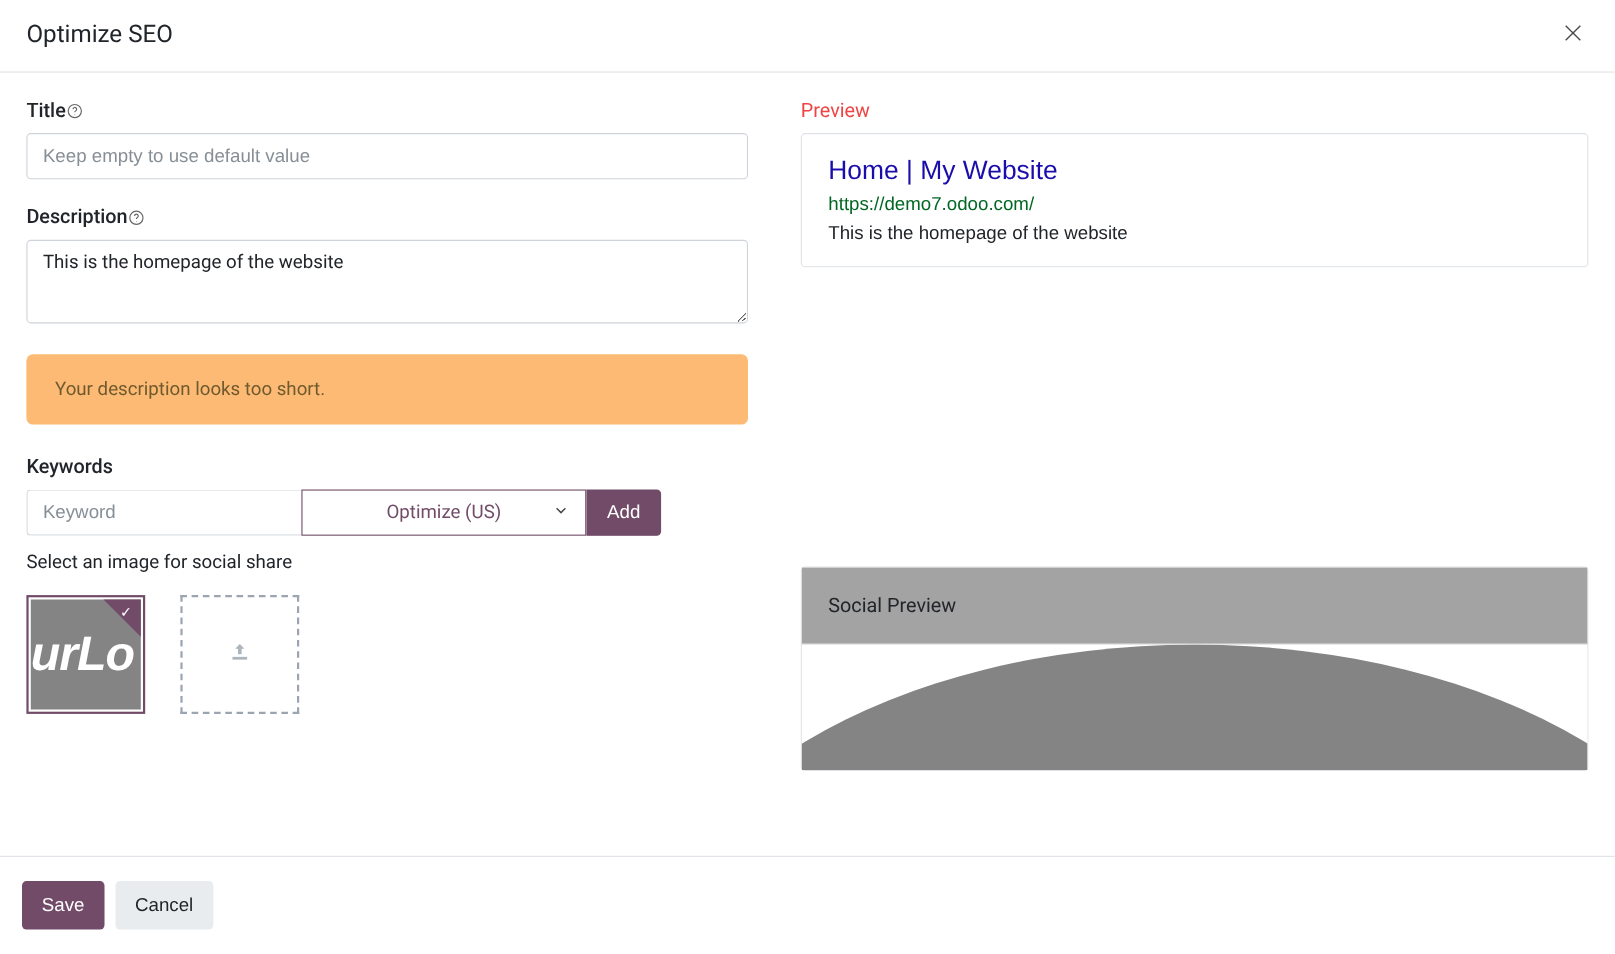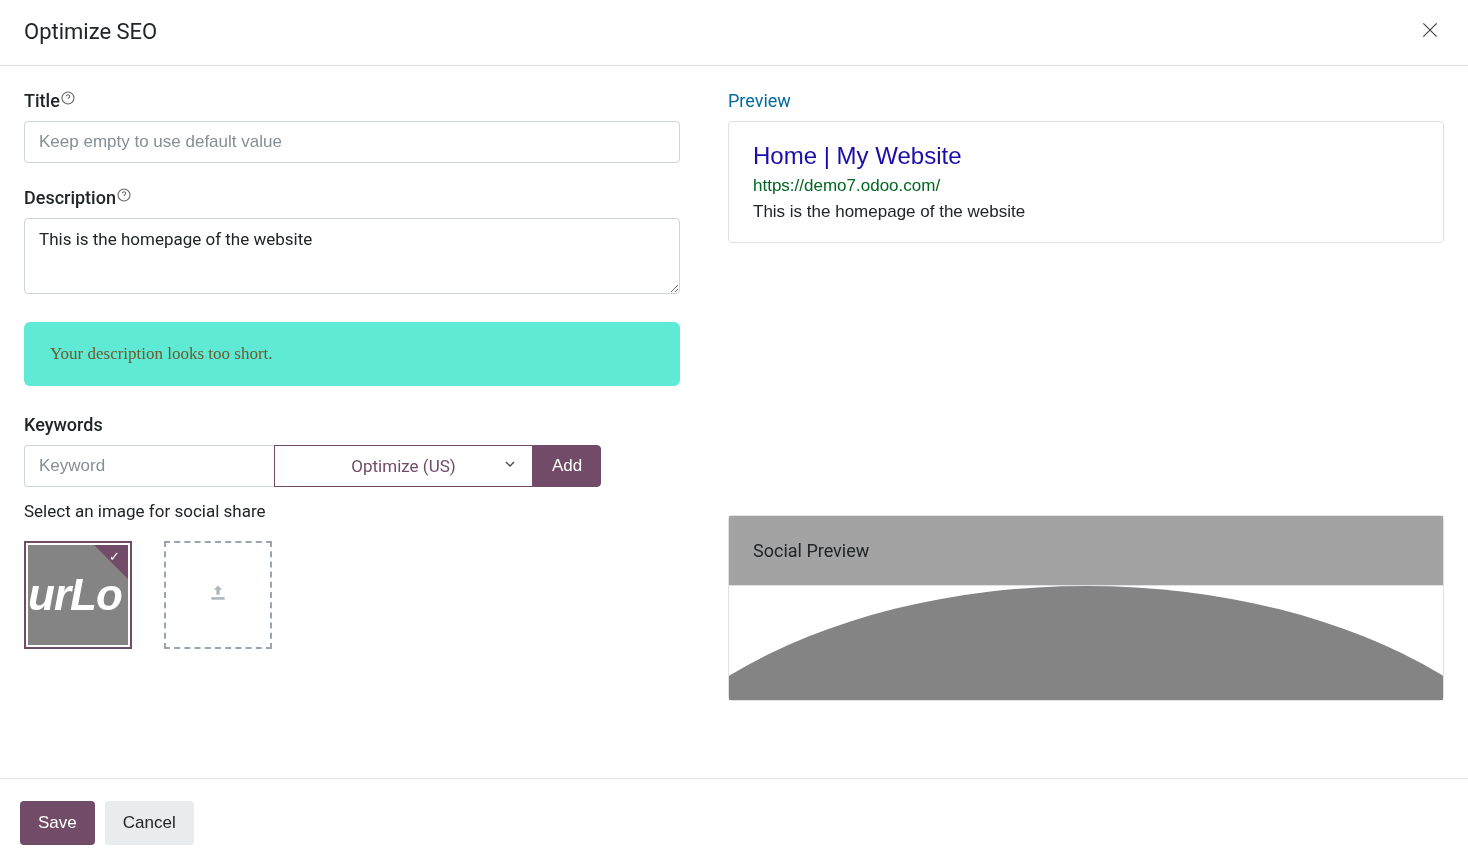--- a/index.html
+++ b/index.html
@@ -6,46 +6,46 @@
   html, body { margin: 0; padding: 0; font-family: -apple-system, BlinkMacSystemFont, "Segoe UI", Roboto, "Helvetica Neue", Arial, sans-serif; background: #fff; color: #212529; }
   .modal { width: 1468px; height: 867px; display: flex; flex-direction: column; }
   .modal-header { display: flex; align-items: center; justify-content: space-between; padding: 16px 24px 18px 24px; border-bottom: 1px solid #dee2e6; }
   .modal-title { font-size: 22px; font-weight: 400; color: #212529; }
   .close-btn { background: none; border: none; cursor: pointer; padding: 4px; color: #666; }
   .close-btn svg { width: 20px; height: 20px; stroke: #4a4a4a; stroke-width: 1.5; }
   .modal-body { flex: 1; overflow-y: auto; padding: 24px; display: flex; gap: 48px; }
   .left-col { width: 656px; flex-shrink: 0; }
   .right-col { flex: 1; min-width: 0; }
   .form-group { margin-bottom: 24px; }
-  .form-label { display: flex; gap: 0; font-size: 18px; font-weight: 500; color: #212529; margin-bottom: 10px; }
+  .form-label { display: flex; align-items: center; gap: 0; font-size: 18px; font-weight: 500; color: #212529; margin-bottom: 10px; }
   .help-icon { display: inline-flex; }
   .help-icon svg { width: 16px; height: 16px; fill: none; stroke: #666; stroke-width: 1.6; }
   .form-input { width: 100%; padding: 10px 14px; font-size: 17px; border: 1px solid #ced4da; border-radius: 4px; color: #212529; }
   .form-input::placeholder { color: #868e96; }
   .form-textarea { width: 100%; padding: 10px 14px; font-size: 17px; border: 1px solid #ced4da; border-radius: 4px; resize: both; min-height: 76px; font-family: inherit; color: #212529; }
-  .alert-warning { background: #5eead4; color: #6f5a2e; padding: 22px 26px; border-radius: 6px; font-size: 17px; margin-bottom: 28px; font-family: Liberation Serif, serif; }
+  .alert-warning { background: #fdba74; color: #6f5a2e; padding: 22px 26px; border-radius: 6px; font-size: 17px; margin-bottom: 28px; }
   .keywords-row { display: flex; }
   .kw-input { flex: 0 0 202px; padding: 10px 14px; font-size: 17px; border: 1px solid #ced4da; border-radius: 4px 0 0 4px; border-right: none; }
   .kw-input::placeholder { color: #868e96; }
   .kw-select-wrap { position: relative; flex: 0 0 259px; border: 1px solid #714B67; background: #fff; display: flex; align-items: center; justify-content: center; cursor: pointer; }
   .kw-select-text { font-size: 17px; color: #714B67; }
   .kw-caret { position: absolute; right: 14px; top: 50%; transform: translateY(-50%); }
   .kw-caret svg { width: 16px; height: 16px; stroke: #4a4a4a; stroke-width: 2; fill: none; }
   .kw-add { flex: 0 0 68px; background: #714B67; color: #fff; border: 1px solid #714B67; font-size: 17px; border-radius: 0 4px 4px 0; cursor: pointer; }
   .social-label { font-size: 17px; font-weight: 400; color: #212529; margin-bottom: 20px; margin-top: 14px; }
   .img-row { display: flex; gap: 32px; }
   .thumb { width: 108px; height: 108px; cursor: pointer; }
   .thumb-selected { border: 2px solid #714B67; padding: 2px; position: relative; }
   .thumb-inner { width: 100%; height: 100%; background: #848484; position: relative; overflow: hidden; }
   .thumb-inner::before { content: ''; position: absolute; right: -24px; top: -24px; width: 48px; height: 48px; background: #714B67; transform: rotate(45deg); }
   .thumb-check { position: absolute; top: 6px; right: 10px; color: #fff; font-size: 13px; z-index: 2; }
   .thumb-text { position: absolute; top: 50%; left: 0; transform: translateY(-50%); color: #fff; font-size: 44px; font-weight: 700; font-family: Arial, sans-serif; letter-spacing: -1px; white-space: nowrap; font-style: italic; }
   .thumb-upload { border: 2px dashed #9aa5b1; display: flex; align-items: center; justify-content: center; }
   .thumb-upload svg { width: 20px; height: 20px; fill: #adb5bd; }
-  .preview-label { font-size: 18px; font-weight: 400; color: #0369a1; margin-bottom: 10px; }
+  .preview-label { font-size: 18px; font-weight: 400; color: #ef4444; margin-bottom: 10px; }
   .preview-card { border: 1px solid #dee2e6; border-radius: 4px; padding: 20px 24px; }
   .preview-title { font-family: Arial, sans-serif; font-size: 24px; color: #1a0dab; margin-bottom: 6px; }
   .preview-url { font-family: Arial, sans-serif; font-size: 17px; color: #006621; margin-bottom: 6px; }
   .preview-desc { font-family: Arial, sans-serif; font-size: 17px; color: #212529; }
   .social-card { border: 1px solid #dee2e6; border-radius: 4px; margin-top: 272px; }
   .social-card-header { background: #a3a3a3; padding: 24px; font-size: 18px; border-bottom: 1px solid #dee2e6; }
   .social-image-area { height: 114px; position: relative; overflow: hidden; background: #fff; }
   .social-ellipse { position: absolute; left: 50%; top: 0; transform: translateX(-50%); width: 140%; height: 600px; background: #848484; border-radius: 50% 50% 0 0; }
   .modal-footer { border-top: 1px solid #dee2e6; padding: 22px 20px; display: flex; gap: 10px; }
   .btn-primary { background: #714B67; color: #fff; border: none; padding: 12px 18px; font-size: 17px; border-radius: 4px; cursor: pointer; }

